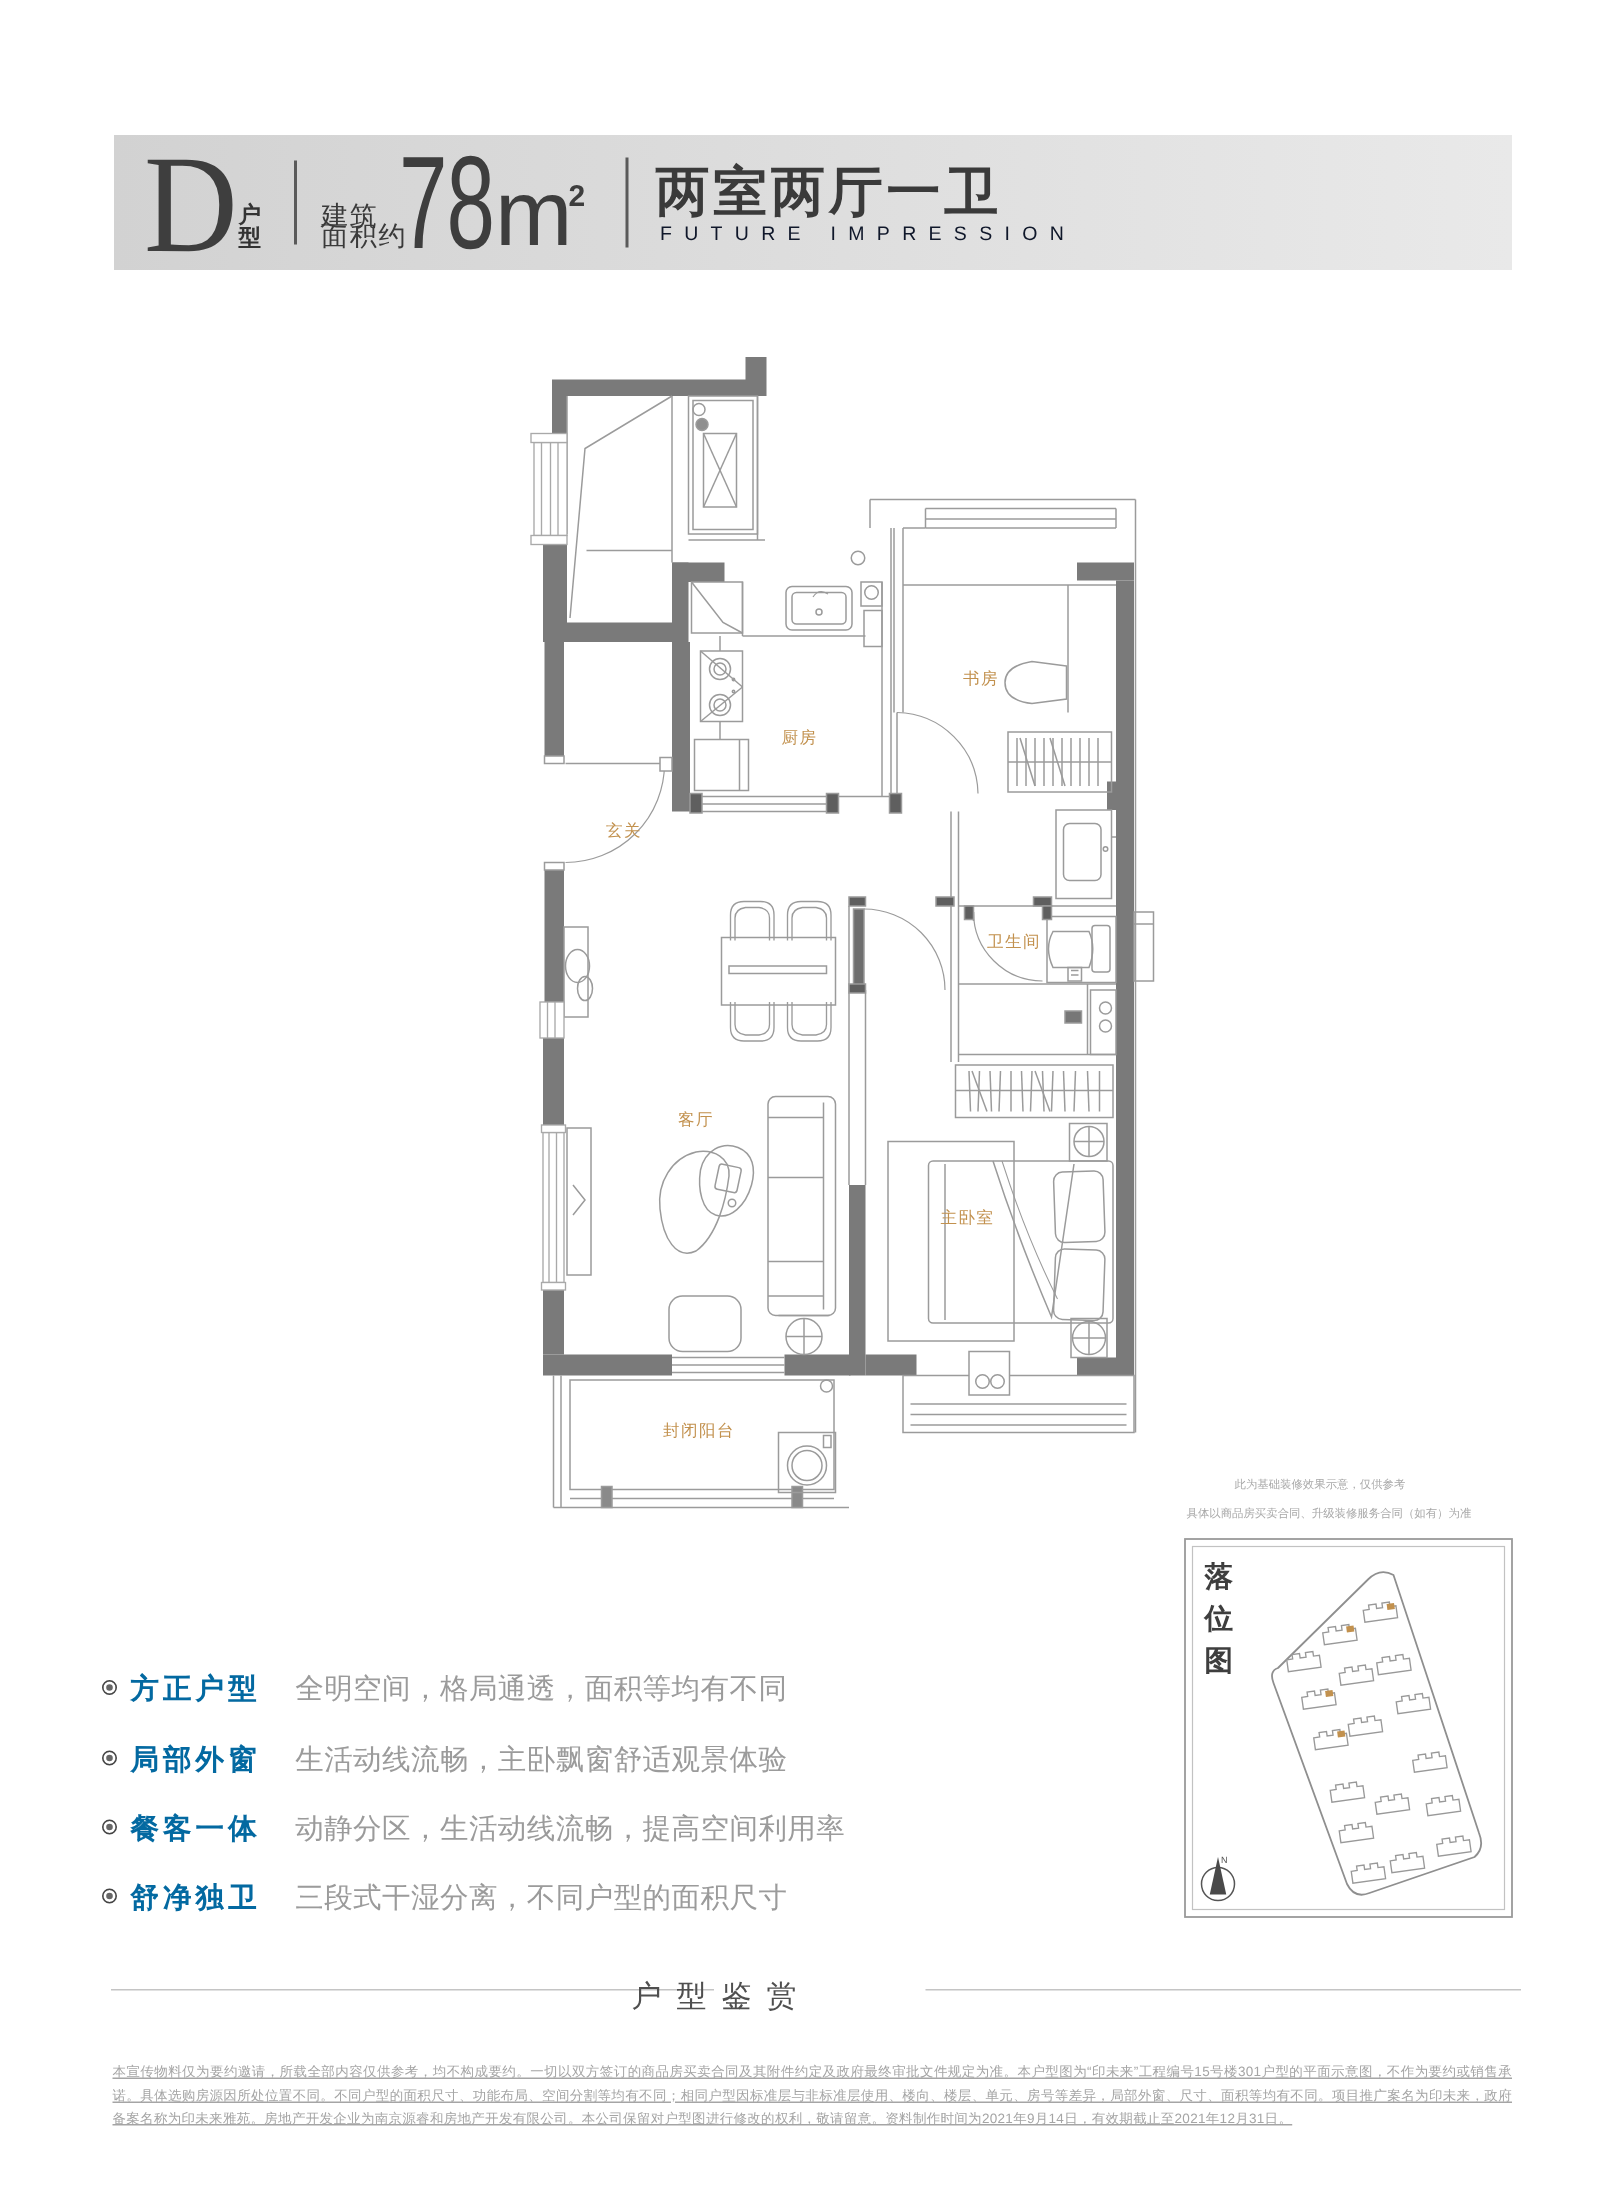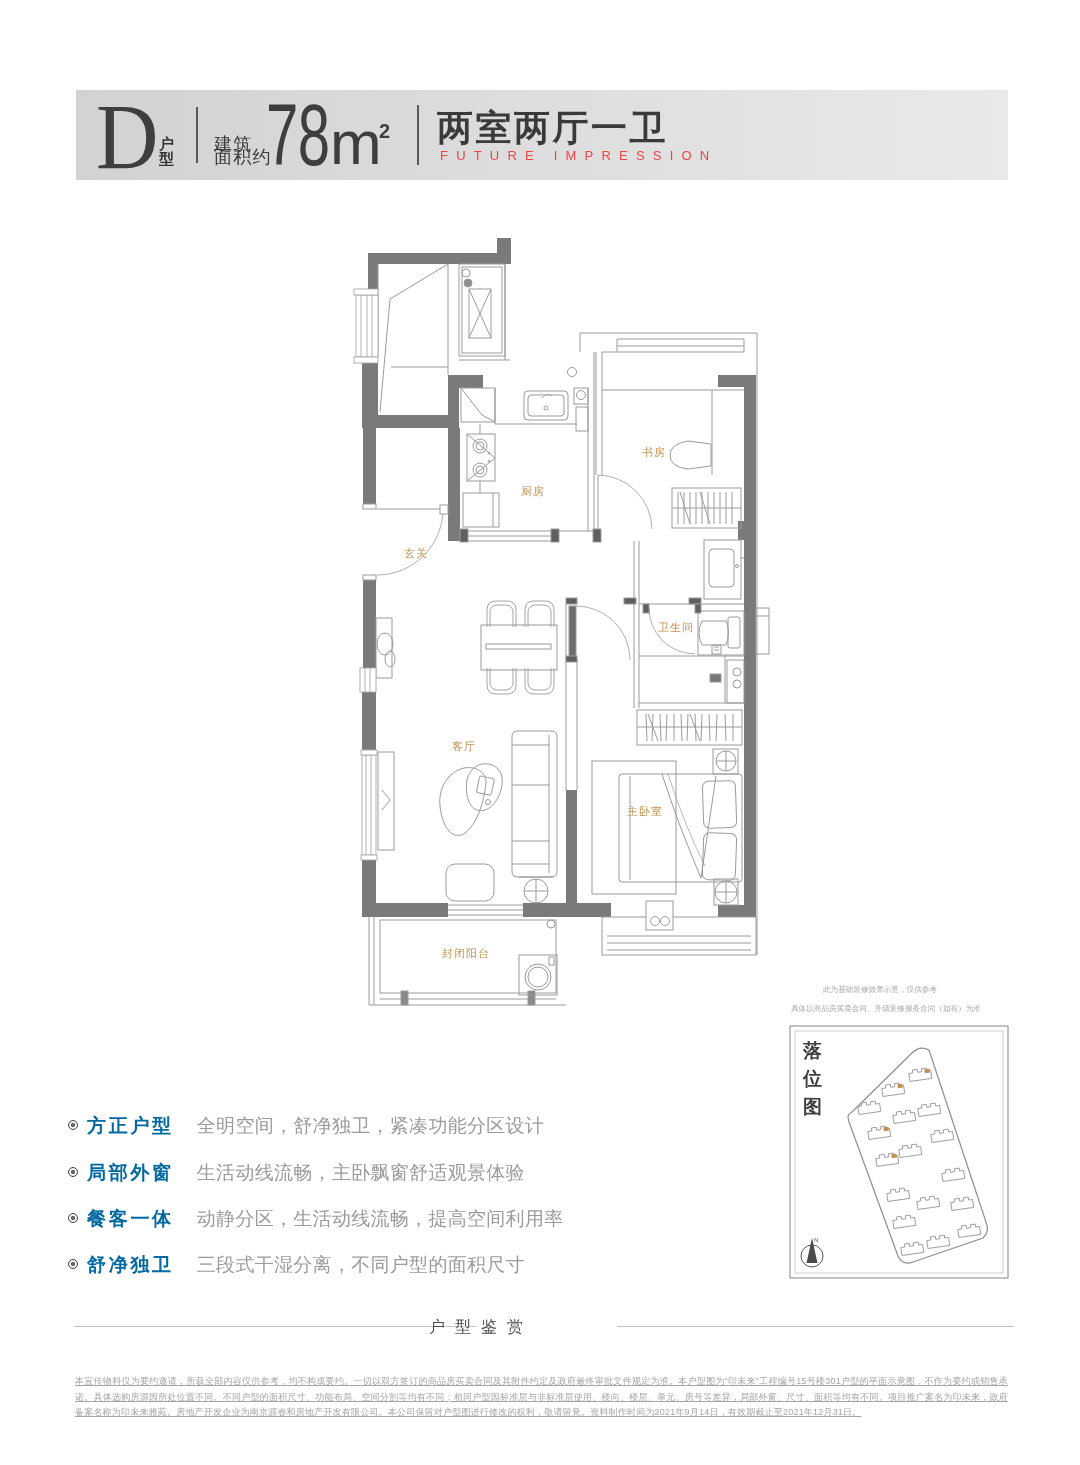--- a/index.html
+++ b/index.html
@@ -8,30 +8,30 @@
   
   #band{left:76px;top:90px;width:932px;height:90px;background:linear-gradient(to right,#d2d2d2,#e9e9e9);}
   #bigD{left:96px;top:90px;font-family:"Liberation Serif",serif;font-size:93px;color:#3e3e3e;line-height:93px;transform:scaleX(0.93);transform-origin:0 0;}
   #huxing{left:159px;top:136px;font-size:15px;font-weight:bold;color:#333;line-height:15px;}
   .vdiv{width:2px;background:#5a5a5a;}
   #jz{left:214px;top:138px;font-size:18px;font-weight:normal;color:#3a3a3a;line-height:12.6px;letter-spacing:1.2px;}
   #n78{left:266px;top:91px;font-size:88px;color:#3e3e3e;transform:scaleX(0.66);transform-origin:0 0;letter-spacing:-1px;line-height:88px;}
   #m2{left:330px;top:112px;font-size:62px;color:#3e3e3e;line-height:62px;}
   #m2sup{left:379px;top:120px;font-size:20px;font-weight:bold;color:#3e3e3e;}
   #t6{left:437px;top:104px;font-size:36px;font-weight:600;color:#3a3a3a;letter-spacing:2.5px;}
-  #fi{left:440px;top:148px;font-size:13px;color:#ef4444;letter-spacing:8.2px;}
+  #fi{left:440px;top:148px;font-size:13px;color:#0f172a;letter-spacing:8.2px;}
   
   .brow{left:68px;font-size:19px;white-space:nowrap;}
   .bdot{display:inline-block;width:8px;height:8px;border:1.6px solid #444;border-radius:50%;margin-right:9px;vertical-align:2px;box-shadow:inset 0 0 0 1.8px #fff, inset 0 0 0 4px #666;}
   .blab{font-weight:bold;color:#0369a1;letter-spacing:2.7px;}
   .bdesc{color:#9b9b9b;letter-spacing:0.3px;margin-left:23px;}
   
   .note{font-size:7.6px;color:#a8a8a8;letter-spacing:0;}
   
-  #jx{left:0;top:1317px;width:952px;text-align:center;font-size:16px;color:#4f4f4f;letter-spacing:10px;text-indent:10px;font-family:Liberation Mono, monospace;}
+  #jx{left:0;top:1317px;width:952px;text-align:center;font-size:20px;color:#4f4f4f;letter-spacing:10px;text-indent:10px;font-family:Liberation Mono, monospace;}
   .hline{height:1px;background:#c4c4c4;top:1326px;}
   
   #fine{left:75px;top:1374px;width:933px;font-size:9px;color:#a5a5a5;line-height:15.5px;letter-spacing:0.2px;text-align:justify;text-decoration:underline;}
 </style>
 </head>
 <body>
   <div class="abs" id="band"></div>
   <div class="abs" id="bigD">D</div>
   <div class="abs" id="huxing">户<br>型</div>
   <div class="abs vdiv" style="left:196px;top:107px;height:56px;"></div>
@@ -391,21 +391,21 @@
             <path d="M901 1246 h4 v-3 h5 v3 h4 v-3 h5 v3 h4 v8 h-22 z" fill="#fff" stroke="#999" stroke-width="0.9"></path>
           </g>
       </g>
     </g>
   </svg>
   </div>
 
   <div class="abs note" style="left:793px;top:985px;padding-left:30px;">此为基础装修效果示意，仅供参考</div>
   <div class="abs note" style="left:791px;top:1004px;">具体以商品房买卖合同、升级装修服务合同（如有）为准</div>
 
-  <div class="abs brow" style="top:1113px;"><span class="bdot"></span><span class="blab">方正户型</span><span class="bdesc">全明空间，舒净独卫，紧凑功能分区设计</span></div>
+  <div class="abs brow" style="top:1113px;"><span class="bdot"></span><span class="blab">方正户型</span><span class="bdesc">全明空间，格局通透，面积等均有不同</span></div>
   <div class="abs brow" style="top:1160px;"><span class="bdot"></span><span class="blab">局部外窗</span><span class="bdesc">生活动线流畅，主卧飘窗舒适观景体验</span></div>
   <div class="abs brow" style="top:1206px;text-align:right;"><span class="bdot"></span><span class="blab">餐客一体</span><span class="bdesc">动静分区，生活动线流畅，提高空间利用率</span></div>
   <div class="abs brow" style="top:1252px;"><span class="bdot"></span><span class="blab">舒净独卫</span><span class="bdesc">三段式干湿分离，不同户型的面积尺寸</span></div>
 
   <div class="abs hline" style="left:74px;width:402px;"></div>
   <div class="abs hline" style="left:617px;width:397px;"></div>
   <div class="abs" id="jx">户型鉴赏</div>
 
   <div class="abs" id="fine">本宣传物料仅为要约邀请，所载全部内容仅供参考，均不构成要约。一切以双方签订的商品房买卖合同及其附件约定及政府最终审批文件规定为准。本户型图为“印未来”工程编号15号楼301户型的平面示意图，不作为要约或销售承诺。具体选购房源因所处位置不同。不同户型的面积尺寸、功能布局、空间分割等均有不同；相同户型因标准层与非标准层使用、楼向、楼层、单元、房号等差异，局部外窗、尺寸、面积等均有不同。项目推广案名为印未来，政府备案名称为印未来雅苑。房地产开发企业为南京源睿和房地产开发有限公司。本公司保留对户型图进行修改的权利，敬请留意。资料制作时间为2021年9月14日，有效期截止至2021年12月31日。</div>
 

